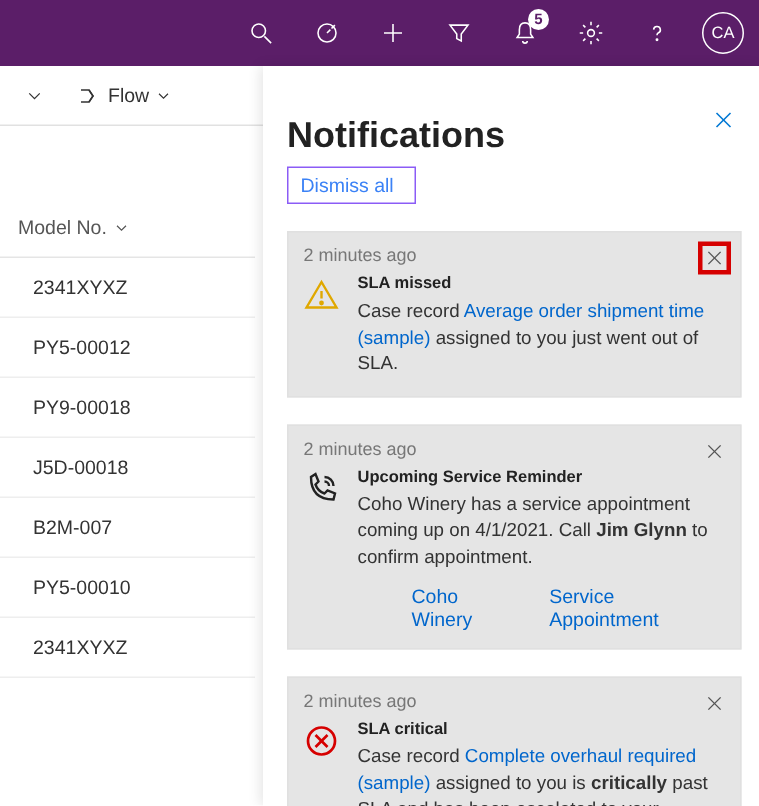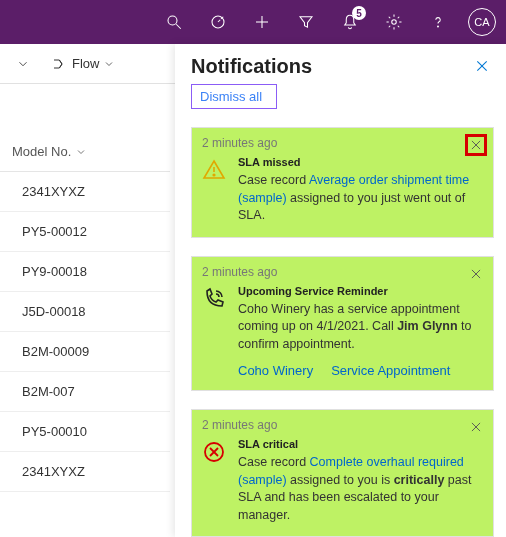--- a/index.html
+++ b/index.html
@@ -82,60 +82,60 @@
     left:175px; right:0;
     background:#fff;
     box-shadow:-2px 0 8px rgba(0,0,0,.1);
     padding:10px 12px 0 16px;
     overflow:auto;
   }
   .panel-head {
     display:flex; align-items:center; justify-content:space-between;
   }
   .panel-title {
-    font-size:20px; font-weight:600; color:#222;
+    font-size:24px; font-weight:600; color:#222;margin-top:23px;
   }
   .close-x {
     width:24px;height:24px;display:flex;align-items:center;justify-content:center;
     cursor:pointer;
   }
   .close-x svg { stroke:#0078d4; stroke-width:1.6; fill:none; }
   .dismiss-row { margin-top:6px; }
   .dismiss-all {
     color:#3b82f6; cursor:pointer;
     display:inline-block;
     border:1px solid #8b5cf6; padding:4px 14px 4px 8px;
   }
   .card {
     border:1px solid #e0e0e0;
     margin-top:18px;
     padding:8px 10px 12px 10px;
     position:relative;
-    background:#bef264;
+    background:#e5e5e5;
   }
   .card .ts {
     color:#777; font-size:12px;
   }
   .card .dismiss {
     position:absolute; top:6px; right:6px;
     width:22px;height:22px;display:flex;align-items:center;justify-content:center;
     cursor:pointer;
   }
   .card .dismiss svg { stroke:#555; stroke-width:1.6; fill:none; }
   .card .body {
     display:flex; gap:10px; margin-top:6px; align-items:flex-start;
   }
   .card .icon-wrap { width:26px; flex:none; padding-top:2px; }
   .card h4 {
     margin:0 0 4px 0; font-size:11px; font-weight:600; color:#222;
   }
   .card p { margin:0; font-size:12.5px; line-height:1.4; color:#333; }
   .link { color:#0066cc; cursor:pointer; }
   .bold { font-weight:700; }
-  .actions { margin-top:10px; display:flex; gap:18px; }
+  .actions { margin-top:10px; display:flex; gap:18px;margin-left:36px; }
   .actions span { color:#0066cc; cursor:pointer; font-size:13px; }
   .hl-red { border:3px solid #d60000; }
   .first-dismiss-hl {
     position:absolute; top:2px; right:2px;
     width:28px; height:28px;
   }
 </style>
 </head>
 <body>
 
@@ -216,23 +216,20 @@
         <span>2341XYXZ</span>
       </div>
     <div class="grid-row">
         <span>PY5-00012</span>
       </div>
     <div class="grid-row">
         <span>PY9-00018</span>
       </div>
     <div class="grid-row">
         <span>J5D-00018</span>
-      </div>
-    <div class="grid-row">
-        <span>B2M-00009</span>
       </div>
     <div class="grid-row">
         <span>B2M-007</span>
       </div>
     <div class="grid-row">
         <span>PY5-00010</span>
       </div>
     <div class="grid-row">
         <span>2341XYXZ</span>
       </div>

